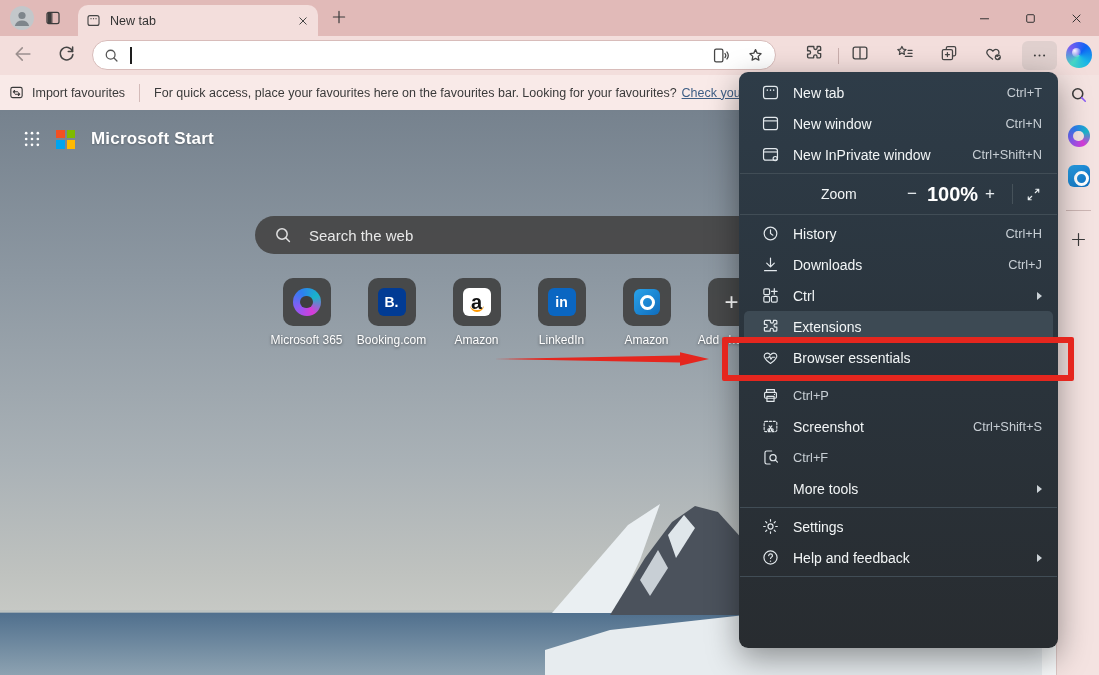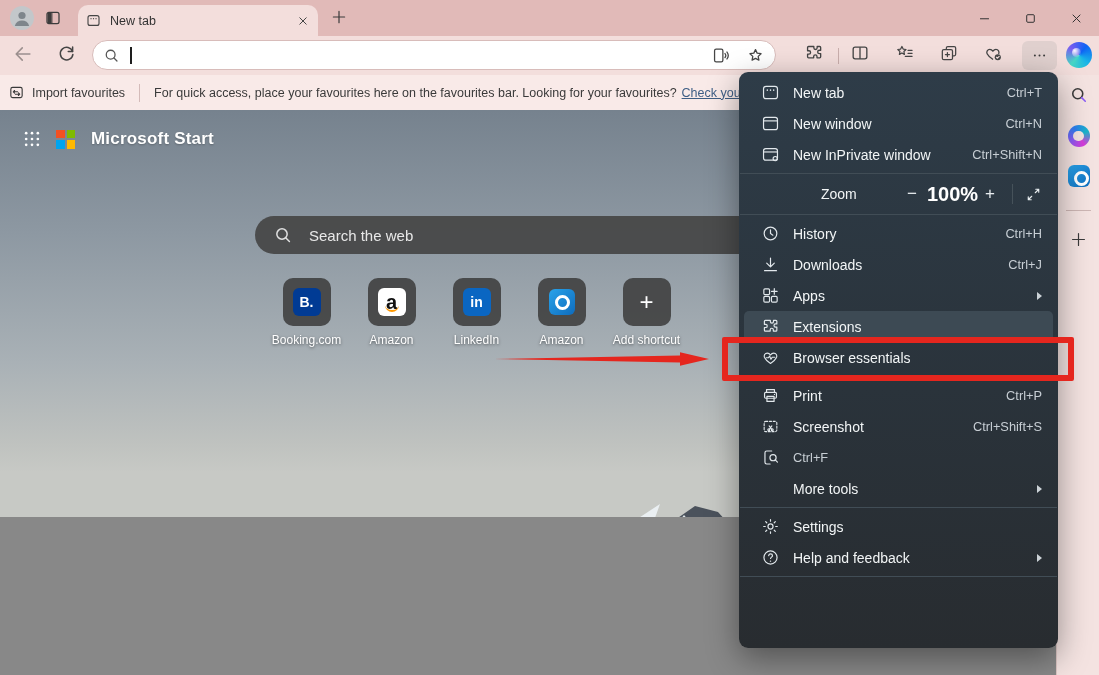--- a/index.html
+++ b/index.html
@@ -36,21 +36,21 @@
     background:radial-gradient(circle at 30% 30%,rgba(255,255,255,.95),rgba(255,255,255,.15) 70%);}
 
   
   .favbar{position:absolute;left:0;top:75px;width:1056px;height:35px;background:#f9eae8;
     display:flex;align-items:center;font-size:12.5px;color:#3a3a3a;white-space:nowrap;overflow:hidden}
   .favbar .imp{display:flex;align-items:center;gap:7px;margin-left:8px;color:#3a3a3a}
   .fav-div{width:1px;height:18px;background:#d4bbb9;margin:0 14px;flex:none}
   .fav-link{color:#3e5e85;text-decoration:underline;margin-left:5px}
 
   
-  .page{position:absolute;left:0;top:110px;width:1056px;height:407px;overflow:hidden;
+  .page{position:absolute;left:0;top:110px;width:1056px;height:565px;overflow:hidden;
     background:linear-gradient(180deg,#76828e 0%,#8d98a2 30%,#a9b1b6 62%,#bfc2bf 82%,#c7c9c5 89%);}
   .scene{position:absolute;left:0;top:0;width:1056px;height:565px}
   .scrollbar{position:absolute;right:0;top:0;width:14px;height:565px;background:#f7f9fa}
   .start-header{position:absolute;left:22px;top:19px;display:flex;align-items:center;gap:14px}
   .mslogo{display:grid;grid-template-columns:8.5px 8.5px;grid-template-rows:8.5px 8.5px;gap:2px}
   .mslogo i{display:block}
   .brand{color:#fff;font-size:17px;font-weight:600;letter-spacing:.2px;margin-left:2px;text-shadow:0 1px 2px rgba(0,0,0,.25)}
   .searchpill{position:absolute;left:255px;top:106px;width:612px;height:38px;border-radius:19px;
     background:rgba(70,70,70,.93);display:flex;align-items:center;padding:0 18px;box-sizing:border-box;gap:16px}
   .searchpill .ph{color:#e8e8e8;font-size:15px}
@@ -301,20 +301,26 @@
       <span class="ic">
         <svg width="20" height="20" viewBox="0 0 24 24" fill="none" stroke="#e0e0e0" stroke-width="1.8" stroke-linecap="round">
             <circle cx="10.8" cy="10.8" r="6.2"></circle>
             <path d="M15.5 15.5l4.2 4.2"></path>
           </svg>
       </span>
       <span class="ph">Search the web</span>
     </div>
 
     <div class="tiles">
+      <div class="tile">
+        <div class="tile-box">
+            <span class="swirl"></span>
+          </div>
+        <span class="tile-label">Microsoft 365</span>
+      </div>
       <div class="tile">
         <div class="tile-box">
             <span class="logo-sq booking">B.</span>
           </div>
         <span class="tile-label">Booking.com</span>
       </div>
       <div class="tile">
         <div class="tile-box">
             <span class="logo-sq amazon">
               <span>a</span>
@@ -441,21 +447,21 @@
     </div>
     <div class="mi">
       <span class="mi-ic">
           <svg width="19" height="19" viewBox="0 0 24 24" fill="none" stroke="currentColor" stroke-width="1.5" stroke-linecap="round">
             <rect x="3.6" y="3.6" width="7.2" height="7.2" rx="1.4"></rect>
             <rect x="3.6" y="13.2" width="7.2" height="7.2" rx="1.4"></rect>
             <rect x="13.2" y="13.2" width="7.2" height="7.2" rx="1.4"></rect>
             <path d="M16.8 3.4v7M13.3 6.9h7"></path>
           </svg>
         </span>
-      <span class="mi-label">Apps</span>
+      <span class="mi-label">Ctrl</span>
       <span class="mi-arrow"></span>
     </div>
     <div class="mi hl">
       <span class="mi-ic">
           <svg width="19" height="19" viewBox="0 0 24 24" fill="none" stroke="currentColor" stroke-width="1.5" stroke-linejoin="round">
             <path d="M9.5 4.2h2.3v1.6a2 2 0 104 0V4.2h3c.7 0 1.2.5 1.2 1.2v3.3h-1.6a2 2 0 100 4H20v3.9c0 .7-.5 1.2-1.2 1.2h-3.2v-1.6a2 2 0 10-4 0v1.6H5.5c-.7 0-1.2-.5-1.2-1.2v-3.3h1.6a2 2 0 100-4H4.3V5.4c0-.7.5-1.2 1.2-1.2h4z"></path>
           </svg>
         </span>
       <span class="mi-label">Extensions</span>
       <span class="mi-sc"></span>
@@ -475,21 +481,20 @@
 
     <div class="mi">
       <span class="mi-ic">
           <svg width="19" height="19" viewBox="0 0 24 24" fill="none" stroke="currentColor" stroke-width="1.5" stroke-linejoin="round">
             <path d="M7 8V4.5h10V8"></path>
             <rect x="4.5" y="8" width="15" height="7.5" rx="1.5"></rect>
             <rect x="7.5" y="13" width="9" height="6.5"></rect>
             <circle cx="17" cy="10.6" r=".8" fill="currentColor" stroke="none"></circle>
           </svg>
         </span>
-      <span class="mi-label">Print</span>
       <span class="mi-sc">Ctrl+P</span>
     </div>
     <div class="mi">
       <span class="mi-ic">
           <svg width="19" height="19" viewBox="0 0 24 24" fill="none" stroke="currentColor" stroke-width="1.4" stroke-linecap="round">
             <rect x="4" y="5.5" width="16" height="13" rx="2" stroke-dasharray="2.6 2.1"></rect>
             <circle cx="9.8" cy="16.2" r="1.2"></circle>
             <circle cx="14.2" cy="16.2" r="1.2"></circle>
             <path d="M10.7 15.3l3-4.1M13.3 15.3l-3-4.1"></path>
           </svg>

